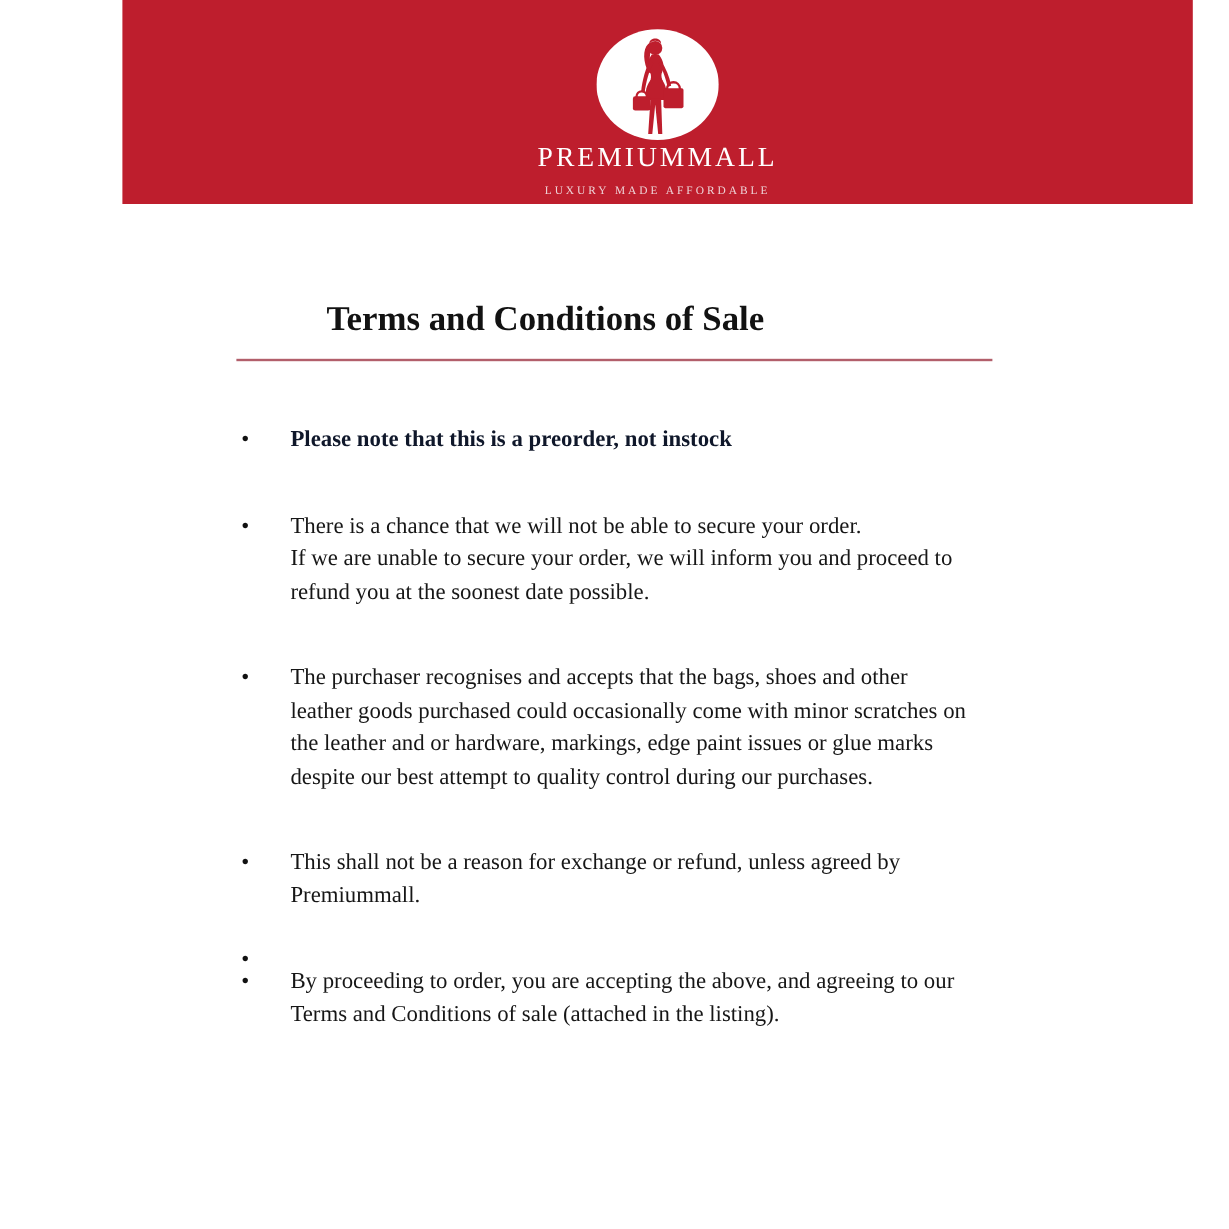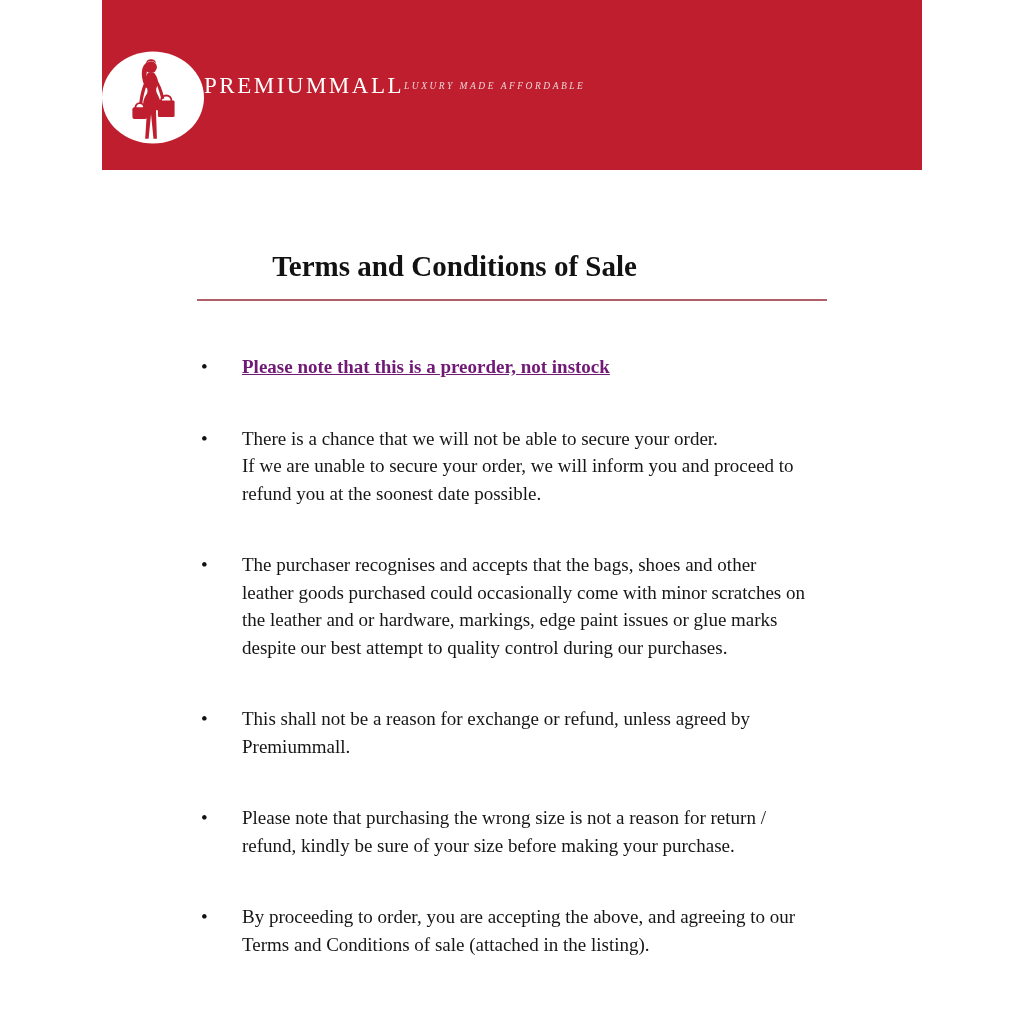--- a/index.html
+++ b/index.html
@@ -8,45 +8,44 @@
     background: #ffffff;
     font-family: "Liberation Serif", serif;
     position: relative;
     overflow: hidden;
   }
 
   
   .banner {
     position: absolute;
     left: 102px; top: 0;
-    width: 820px; height: 170px;
+    width: 892px; height: 170px;
     background: #be1e2d;
     display: flex;
-    flex-direction: row;
+    flex-direction: column;
     align-items: center;
   }
   .logo-circle {
     margin-top: 24px;
     width: 102px; height: 93px;
     display: block;
   }
   .brand {
     color: #ffffff;
     font-size: 23px;
     letter-spacing: 2.5px;
     line-height: 24px;
     margin-top: 2px;
     font-weight: normal;
   }
   .tagline {
     color: #eed3d7;
     font-size: 9.5px;
     letter-spacing: 2.5px;
-    margin-top: 2px;
-    font-style: italic;
+    margin-top: 12px;
   }
 
   
   .doc-title {
     position: absolute;
     top: 249px; left: 0;
     width: 909px;
     text-align: center;
     font-size: 29px;
     line-height: 34px;
@@ -76,24 +75,23 @@
     color: #161616;
   }
   .bullet-marker {
     position: absolute;
     left: 4px; top: 0;
     font-size: 19px;
     color: #111111;
   }
   .bullet-lead {
     display: block;
-    color: #701a75;
+    color: #0f172a;
     font-weight: bold;
     white-space: pre-line;
-    text-decoration: underline;
   }
   .bullet-lead:empty { display: none; }
   .bullet-body {
     display: block;
     white-space: pre-line;
     margin-top: 44px;
   }
   .bullet-body:empty { display: none; }
 </style>
 </head>
@@ -156,22 +154,20 @@
 despite our best attempt to quality control during our purchases.</span>
   </li>
   <li>
     <span class="bullet-marker">•</span>
 
     <span class="bullet-body">This shall not be a reason for exchange or refund, unless agreed by
 Premiummall.</span>
   </li>
   <li>
     <span class="bullet-marker">•</span>
-    <span class="bullet-body">Please note that purchasing the wrong size is not a reason for return /
-refund, kindly be sure of your size before making your purchase.</span>
   </li>
   <li>
     <span class="bullet-marker">•</span>
 
     <span class="bullet-body">By proceeding to order, you are accepting the above, and agreeing to our
 Terms and Conditions of sale (attached in the listing).</span>
   </li>
 </ul>
 
 </body></html>

